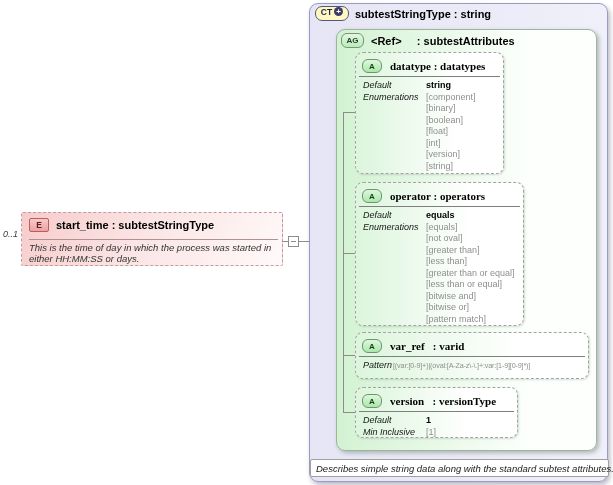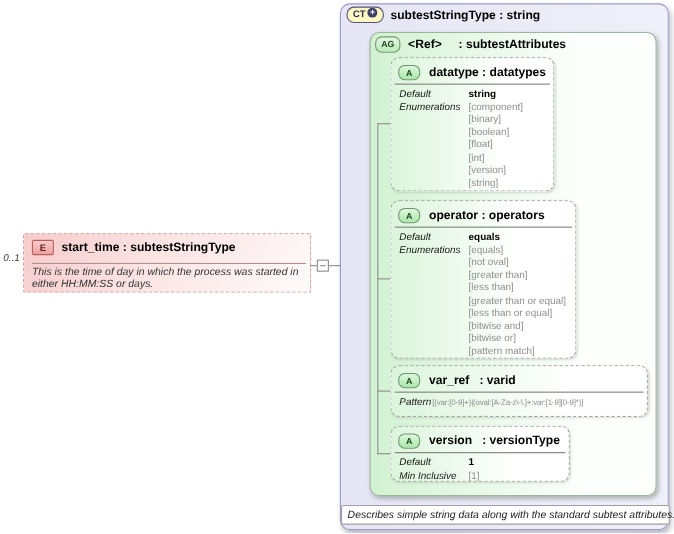--- a/index.html
+++ b/index.html
@@ -48,21 +48,21 @@
 
   
   .attr-box { position:absolute; border:1px dashed #a3a3a3; border-radius:8px;
     background:linear-gradient(to right,#dcf5dc,#ffffff 70%);
     box-shadow:1px 1px 2px rgba(125,145,125,0.3); overflow:hidden; }
   .attr-header { display:flex; align-items:center; gap:8px; height:20px; margin:0 3px; padding:3px 0 0 3px;
     border-bottom:1px solid #7f7f7f; }
   .a-icon { width:18px; height:12px; flex:0 0 18px; border:1px solid #6f956f; border-radius:6px;
     background:linear-gradient(#ddf8dd,#aae8aa); font-size:8px; font-weight:bold; color:#1d3d1d;
     display:flex; align-items:center; justify-content:center; }
-  .attr-title { font-size:11px; font-weight:bold; color:#000; white-space:pre; }
+  .attr-title { font-size:11px; font-weight:bold; color:#000; white-space:pre;font-family:Liberation Serif, serif; }
   .facets { padding:3px 3px 0 7px; }
   .facet-row { display:flex; line-height:11.5px; font-size:9px; }
   .facet-label { font-style:italic; color:#151515; flex:0 0 63px; white-space:nowrap; }
   .varref .facet-label { flex-basis:30px; }
   .facet-value { color:#000; white-space:nowrap; }
   .facet-value[data-style="bold"] { font-weight:bold; color:#000; }
   .facet-value[data-style="gray"] { color:#8f8f8f; }
   .facet-value[data-style="gray-small"] { color:#8f8f8f; font-size:7.2px; letter-spacing:-0.15px; line-height:11.5px; }
 
   

